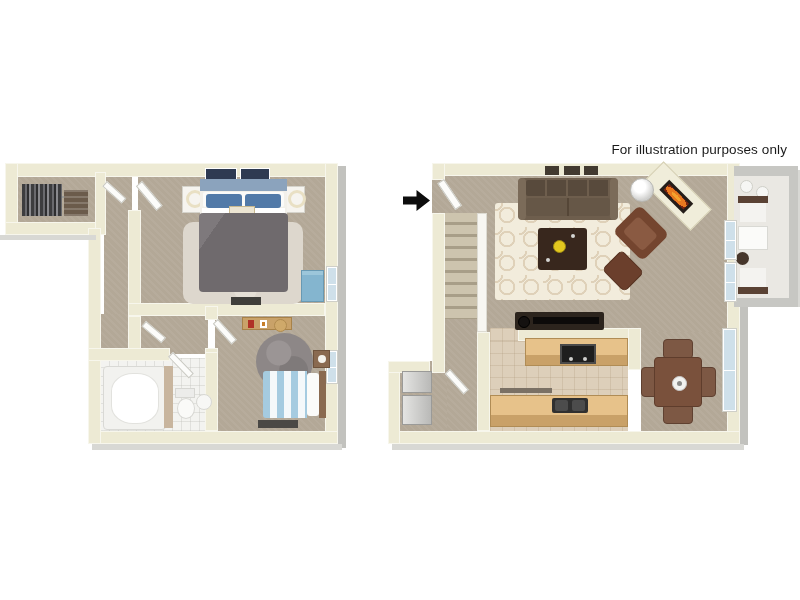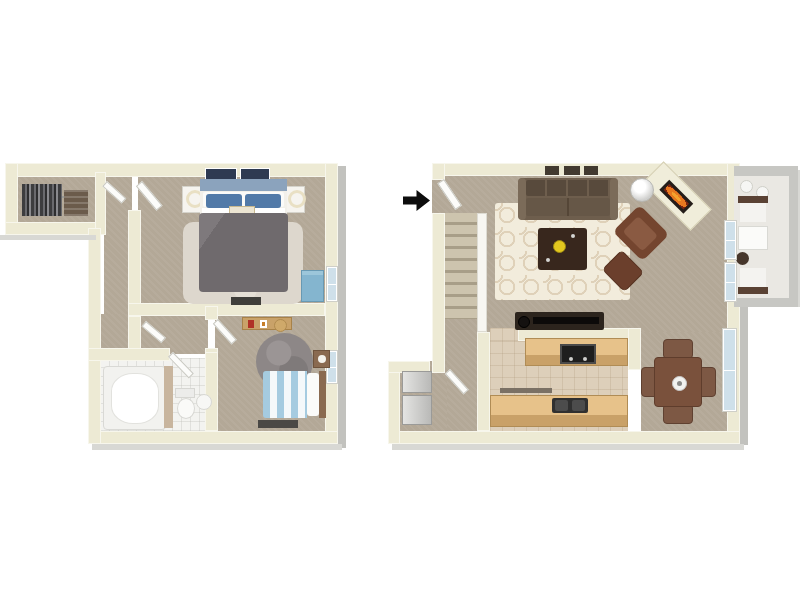--- a/index.html
+++ b/index.html
@@ -52,20 +52,21 @@
   .clothes{position:absolute;background:repeating-linear-gradient(90deg,#3d3d3f 0 3px,#6a6a6e 3px 5px,#2e2e30 5px 7px,#8a8a8e 7px 9px)}
   .cab{position:absolute;background:linear-gradient(to bottom,var(--cabinet) 0 62%,var(--cabinet-face) 62%);border:1px solid #b08c55;box-sizing:border-box}
   .arrow{position:absolute;background:var(--arrow-black);
          clip-path:polygon(0 34%,50% 34%,50% 8%,100% 50%,50% 92%,50% 66%,0 66%)}
 </style>
 </head>
 <body>
 
 <div id="canvas">
 
+  <div class="disclaimer">For illustration purposes only</div>
 
   <div class="layer">
 
     <div class="carpet" style="left:16px;top:172px;width:82px;height:55px"></div>
     <div class="carpet" style="left:104px;top:172px;width:28px;height:180px"></div>
     <div class="carpet" style="left:100px;top:314px;width:108px;height:40px"></div>
     <div class="carpet" style="left:138px;top:172px;width:190px;height:134px"></div>
     <div class="carpet" style="left:215px;top:314px;width:113px;height:120px"></div>
     <div class="tileb" style="left:100px;top:358px;width:108px;height:76px"></div>
 

